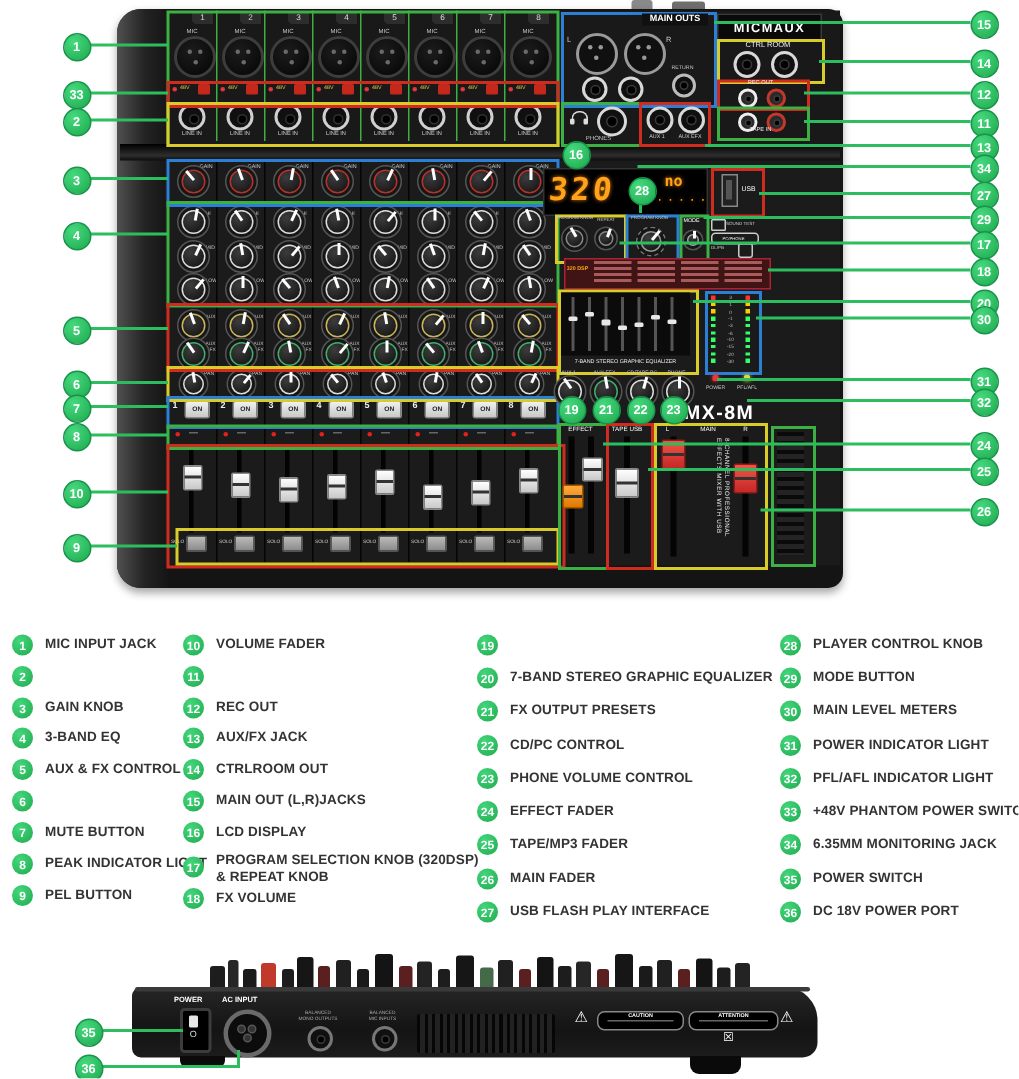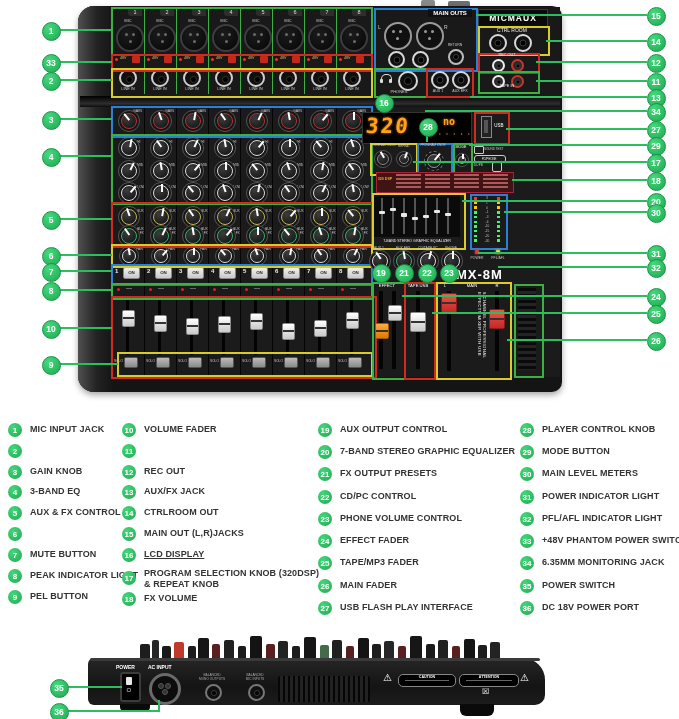--- a/index.html
+++ b/index.html
@@ -847,28 +847,27 @@
       <div class="lg-circle" style="position: absolute; left: 122px; top: 32px;">11</div>
       <div class="lg-circle" style="position: absolute; left: 122px; top: 53px;">12</div>
       <div class="lg-label" style="position: absolute; left: 144px; top: 54px; width: 190px;">REC OUT</div>
       <div class="lg-circle" style="position: absolute; left: 122px; top: 73px;">13</div>
       <div class="lg-label" style="position: absolute; left: 144px; top: 74px; width: 190px;">AUX/FX JACK</div>
       <div class="lg-circle" style="position: absolute; left: 122px; top: 94px;">14</div>
       <div class="lg-label" style="position: absolute; left: 144px; top: 95px; width: 190px;">CTRLROOM OUT</div>
       <div class="lg-circle" style="position: absolute; left: 122px; top: 115px;">15</div>
       <div class="lg-label" style="position: absolute; left: 144px; top: 116px; width: 190px;">MAIN OUT (L,R)JACKS</div>
       <div class="lg-circle" style="position: absolute; left: 122px; top: 136px;">16</div>
-      <div class="lg-label" style="position: absolute; left: 144px; top: 137px; width: 190px; text-decoration: underline;">LCD DISPLAY</div>
+      <div class="lg-label" style="position: absolute; left: 144px; top: 137px; width: 190px;">LCD DISPLAY</div>
       <div class="lg-circle" style="position: absolute; left: 122px; top: 159px;">17</div>
       <div class="lg-label" style="position: absolute; left: 144px; top: 156px; width: 190px;">PROGRAM SELECTION KNOB (320DSP)
 &amp; REPEAT KNOB</div>
       <div class="lg-circle" style="position: absolute; left: 122px; top: 180px;">18</div>
       <div class="lg-label" style="position: absolute; left: 144px; top: 181px; width: 190px;">FX VOLUME</div>
       <div class="lg-circle" style="position: absolute; left: 318px; top: 11px;">19</div>
-      <div class="lg-label" style="position: absolute; left: 340px; top: 12px; width: 190px;">AUX OUTPUT CONTROL</div>
       <div class="lg-circle" style="position: absolute; left: 318px; top: 33px;">20</div>
       <div class="lg-label" style="position: absolute; left: 340px; top: 34px; width: 190px;">7-BAND STEREO GRAPHIC EQUALIZER</div>
       <div class="lg-circle" style="position: absolute; left: 318px; top: 55px;">21</div>
       <div class="lg-label" style="position: absolute; left: 340px; top: 56px; width: 190px;">FX OUTPUT PRESETS</div>
       <div class="lg-circle" style="position: absolute; left: 318px; top: 78px;">22</div>
       <div class="lg-label" style="position: absolute; left: 340px; top: 79px; width: 190px;">CD/PC CONTROL</div>
       <div class="lg-circle" style="position: absolute; left: 318px; top: 100px;">23</div>
       <div class="lg-label" style="position: absolute; left: 340px; top: 101px; width: 190px;">PHONE VOLUME CONTROL</div>
       <div class="lg-circle" style="position: absolute; left: 318px; top: 122px;">24</div>
       <div class="lg-label" style="position: absolute; left: 340px; top: 123px; width: 190px;">EFFECT FADER</div>

